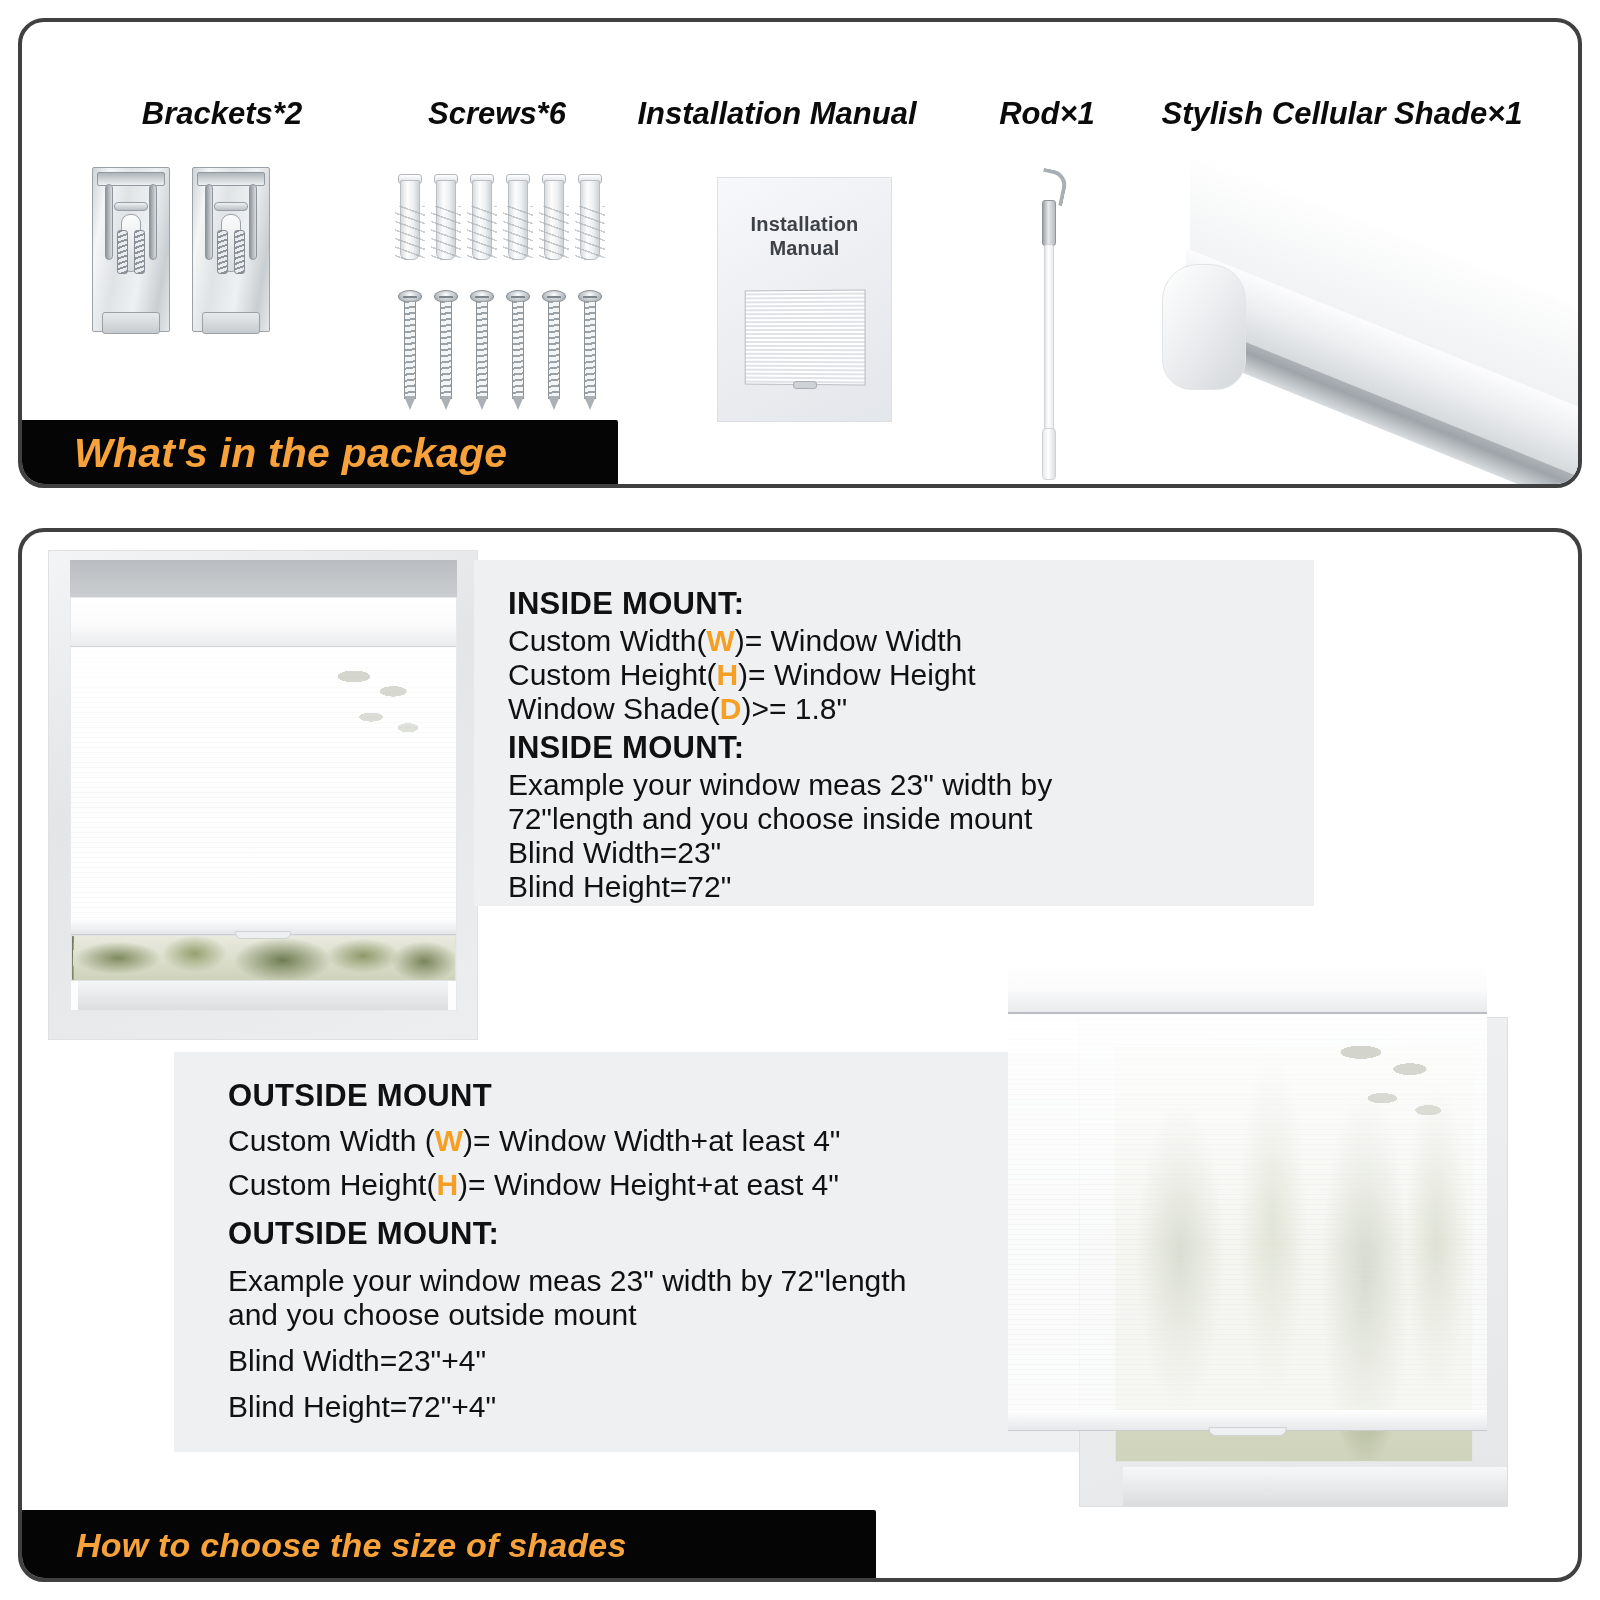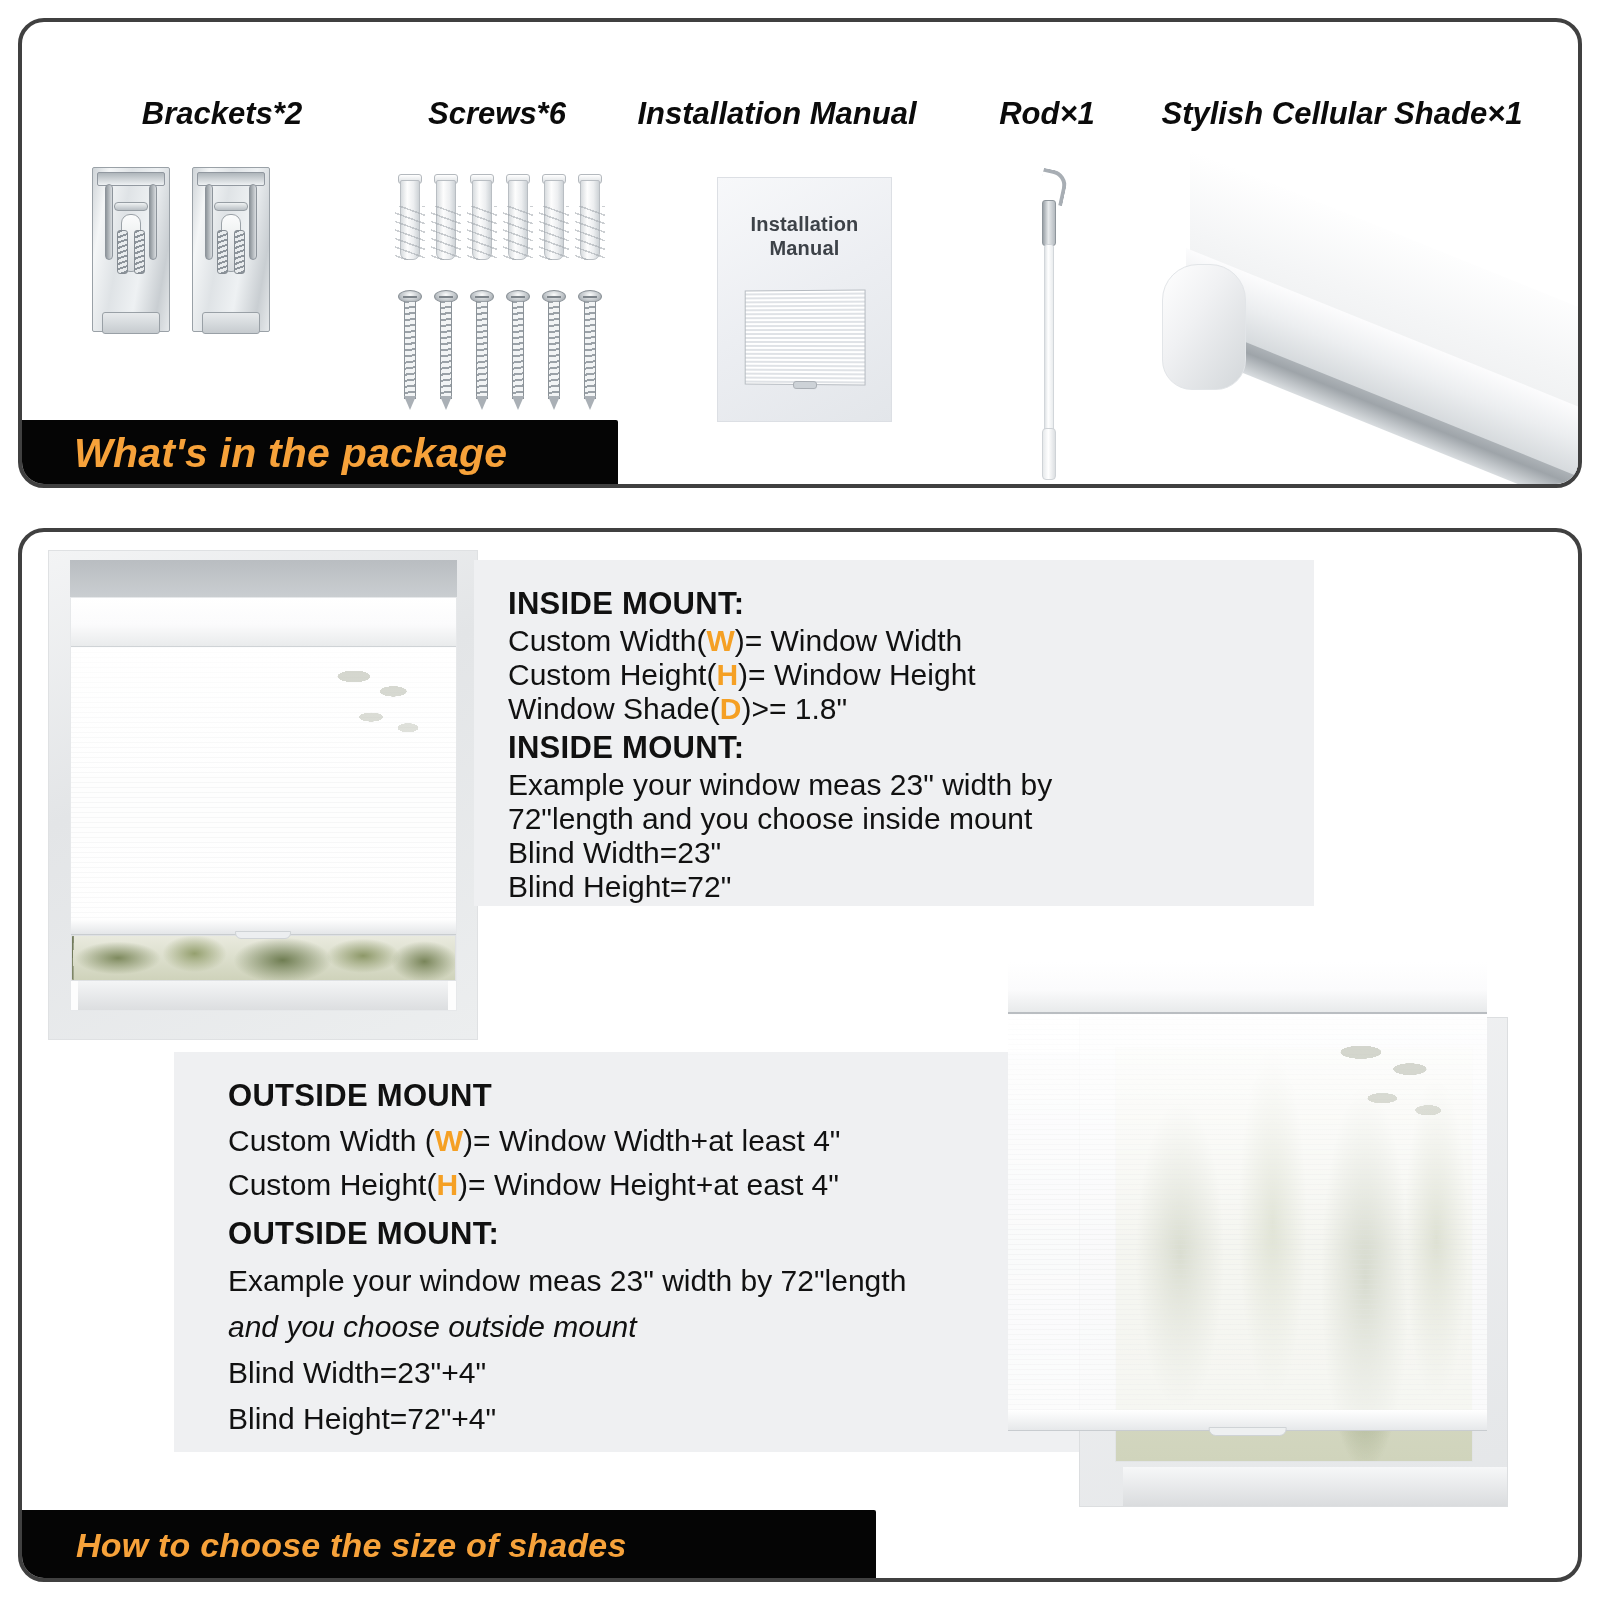--- a/index.html
+++ b/index.html
@@ -528,21 +528,21 @@
 
     <div class="tb-line" style="margin-top:10px;">
       <span>Custom Width (</span><span class="hl">W</span><span>)= Window Width+at least 4"</span>
     </div>
     <div class="tb-line" style="margin-top:10px;">
       <span>Custom Height(</span><span class="hl">H</span><span>)= Window Height+at east 4"</span>
     </div>
 
     <div class="tb-head" style="margin-top:14px;">OUTSIDE MOUNT:</div>
     <div class="tb-line" style="margin-top:12px;">Example your window meas 23" width by 72"length</div>
-    <div class="tb-line" style="margin-top:12px;font-style:italic;">and you choose outside mount</div>
+    <div class="tb-line" style="margin-top:0;">and you choose outside mount</div>
     <div class="tb-line" style="margin-top:12px;">Blind Width=23"+4"</div>
     <div class="tb-line" style="margin-top:12px;">Blind Height=72"+4"</div>
   </div>
 
   <div class="window-scene" id="scene-outside" style="left:986px; top:430px; width:510px; height:545px;">
     <div class="om-window">
       <div class="om-glass"></div>
       <div class="om-sill"></div>
     </div>
     <div class="om-shade">

